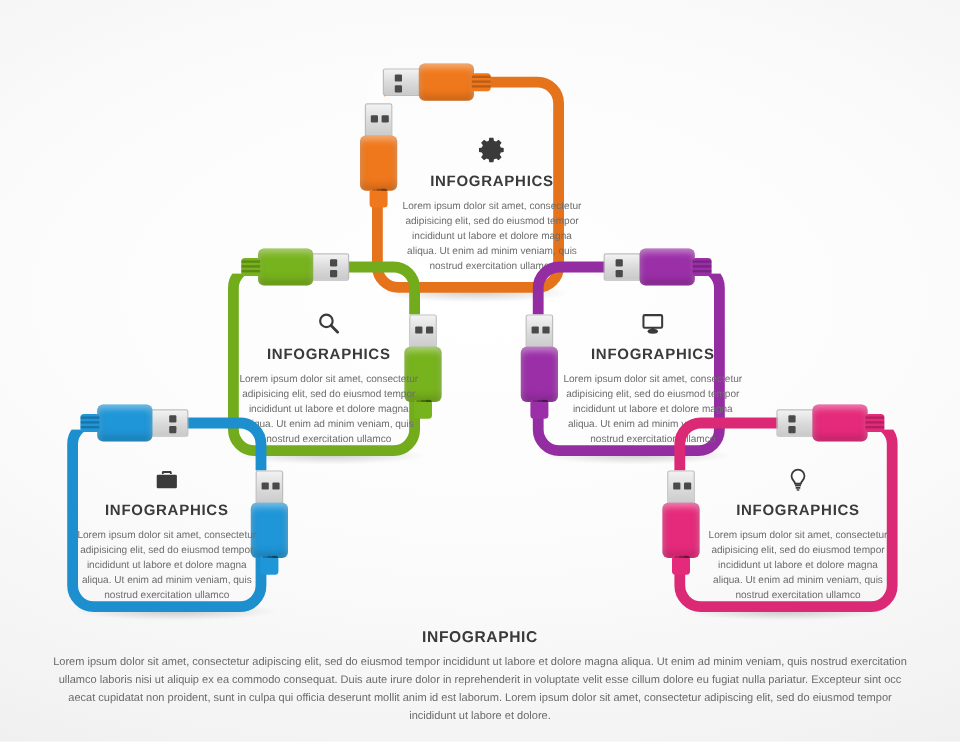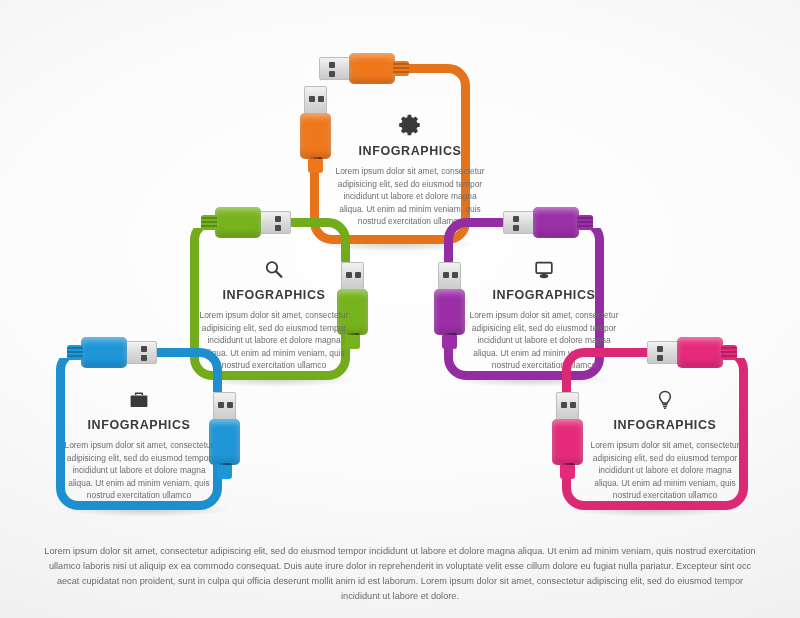--- a/index.html
+++ b/index.html
@@ -318,16 +318,17 @@
           <rect x="10.1" y="17.8" width="3.8" height="1.5" fill="#3a3a3a"></rect>
           <rect x="10.9" y="19.7" width="2.2" height="1.2" fill="#3a3a3a"></rect>
         </svg>
       </div>
       <h3>INFOGRAPHICS</h3>
       <p>Lorem ipsum dolor sit amet, consectetur adipisicing elit, sed do eiusmod tempor incididunt ut labore et dolore magna aliqua. Ut enim ad minim veniam, quis nostrud exercitation ullamco</p>
     </div>
   </div>
 
   <div class="footer">
+    <h2>INFOGRAPHIC</h2>
     <p>Lorem ipsum dolor sit amet, consectetur adipiscing elit, sed do eiusmod tempor incididunt ut labore et dolore magna aliqua. Ut enim ad minim veniam, quis nostrud exercitation ullamco laboris nisi ut aliquip ex ea commodo consequat. Duis aute irure dolor in reprehenderit in voluptate velit esse cillum dolore eu fugiat nulla pariatur. Excepteur sint occ aecat cupidatat non proident, sunt in culpa qui officia deserunt mollit anim id est laborum.  Lorem ipsum dolor sit amet, consectetur adipiscing elit, sed do eiusmod tempor incididunt ut labore et dolore.</p>
   </div>
 
 </div>
 
 </body></html>

